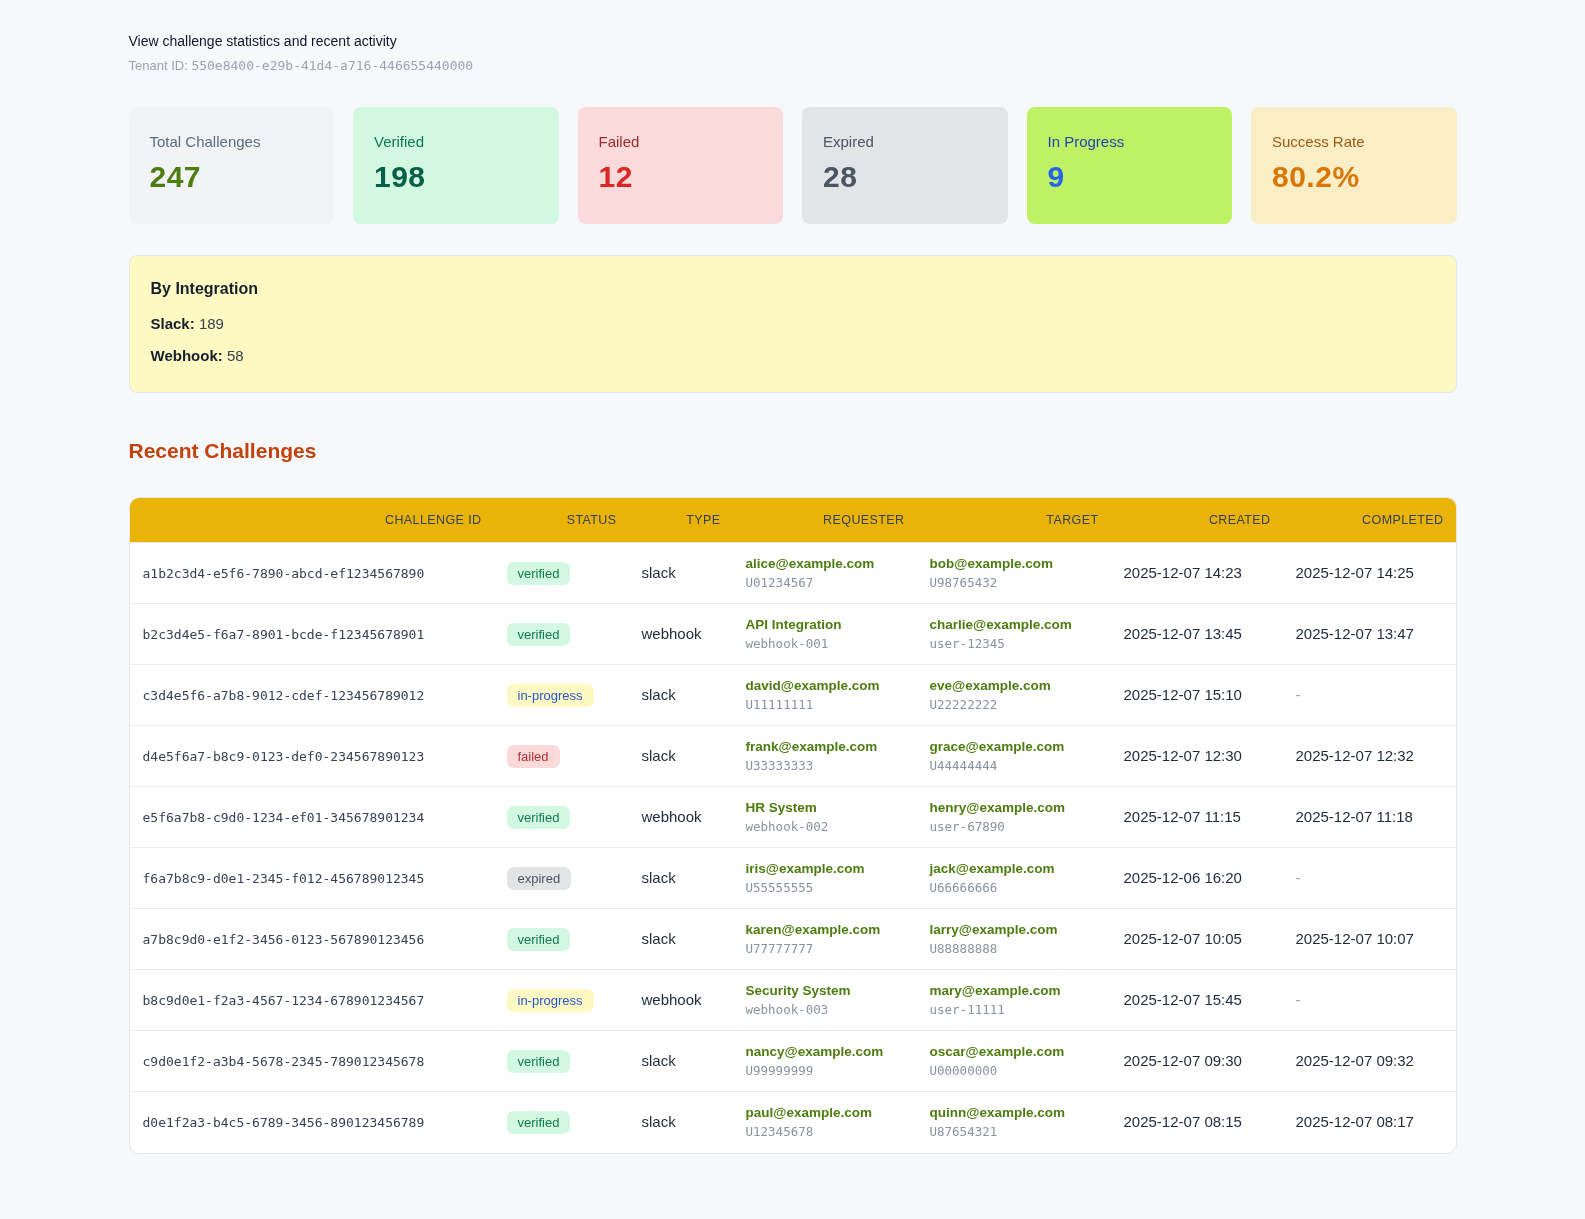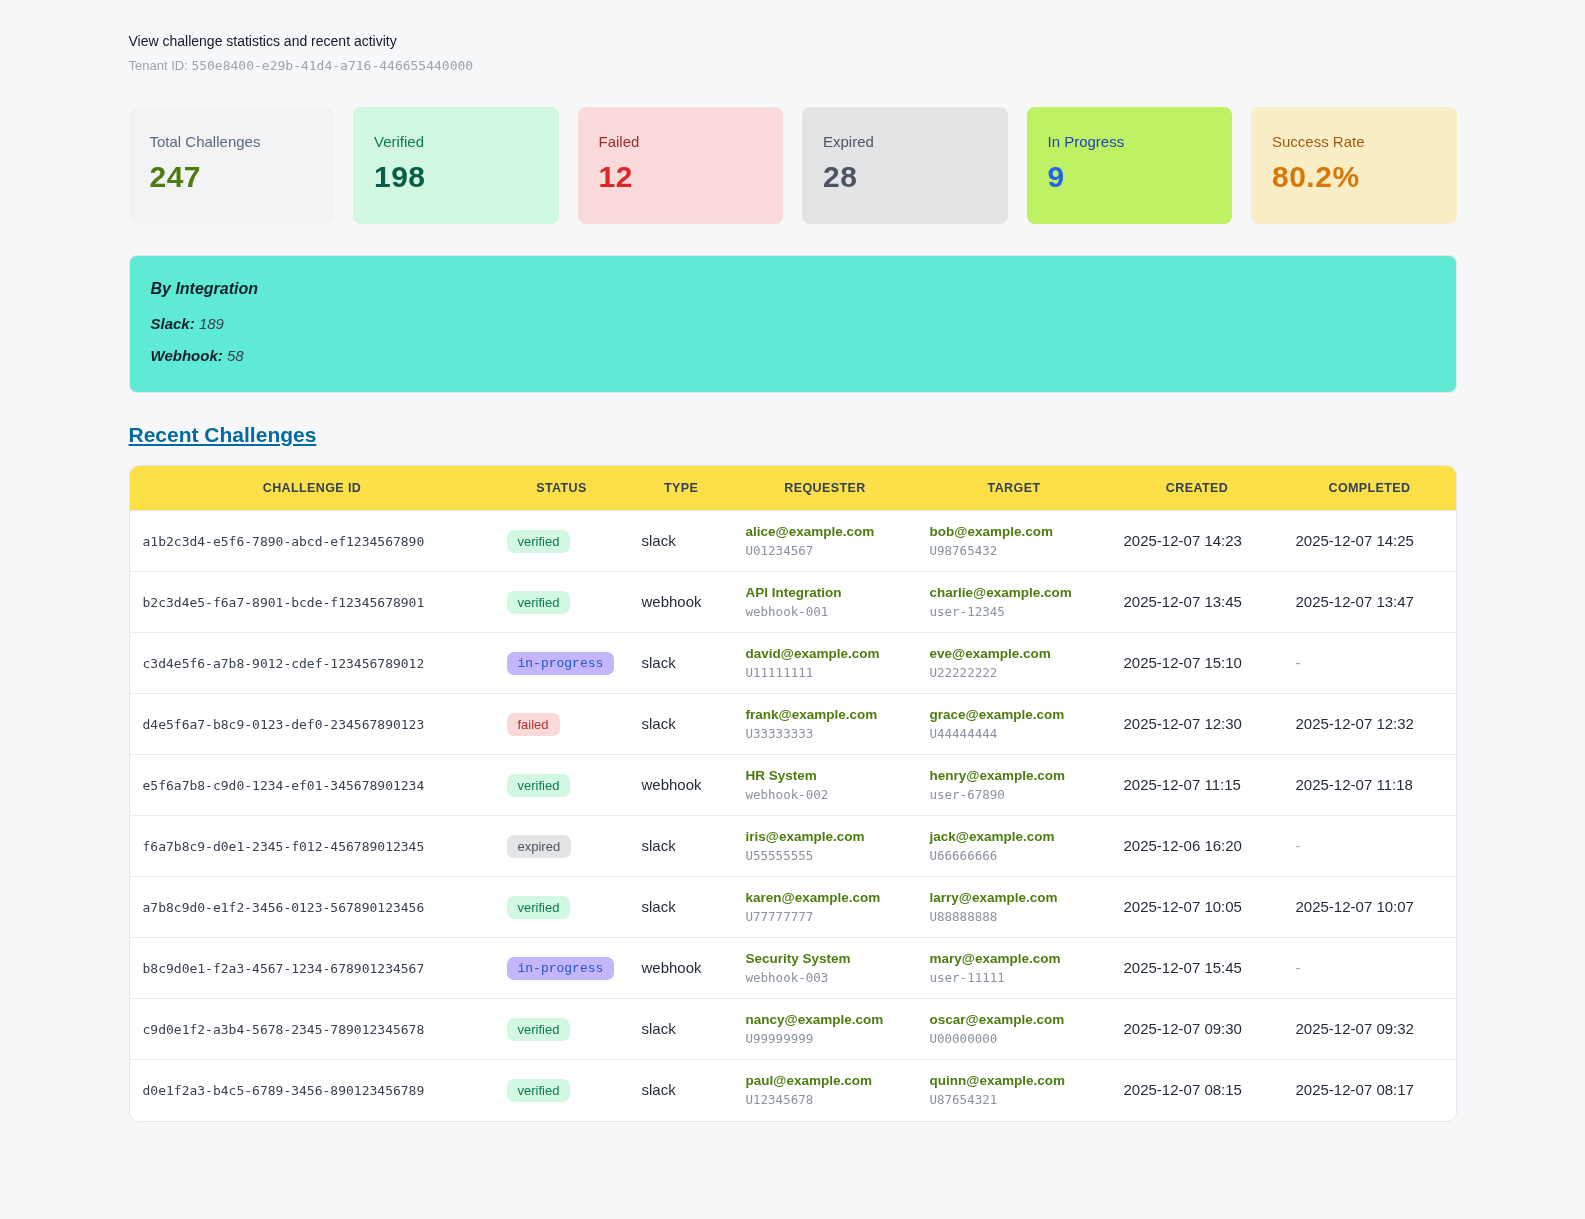--- a/index.html
+++ b/index.html
@@ -43,57 +43,55 @@
   }
   .stat-card {
     border-radius: 8px;
     padding: 26px 21px 24px 21px;
     height: 117px;
   }
   .stat-label { font-size: 15px; margin-bottom: 10px; }
   .stat-value { font-size: 30px; font-weight: bold; letter-spacing: 0.5px; }
   
   .integration-card {
-    background: #5eead4;
+    background: #fef9c3;
     border: 1px solid #e5e7eb;
     border-radius: 8px;
     padding: 24px 21px 28px 21px;
-    margin-bottom: 30px;
-    font-style: italic;
+    margin-bottom: 46px;
   }
   .integration-title { font-size: 16px; font-weight: bold; color: #16202c; margin-bottom: 17px; }
   .integration-item { font-size: 15px; color: #374151; margin-top: 15px; }
   .integration-item b { color: #16202c; }
   
   .section-title {
     font-size: 21px;
     font-weight: bold;
-    color: #0369a1;
-    margin-bottom: 18px;
-    text-decoration: underline;
+    color: #c2410c;
+    margin-bottom: 34px;
   }
   .table-wrap {
     background: #ffffff;
     border: 1px solid #e5e7eb;
     border-radius: 10px;
     overflow: hidden;
   }
   table { border-collapse: collapse; width: 100%; table-layout: fixed; }
   col.c-id { width: 364px; }
   col.c-status { width: 135px; }
   col.c-type { width: 104px; }
   col.c-req { width: 184px; }
   col.c-target { width: 194px; }
   col.c-created { width: 172px; }
   col.c-completed { width: 173px; }
   thead th {
-    background: #fde047;
-    text-align: center;
+    background: #eab308;
+    text-align: right;
     font-size: 12.5px;
-    font-weight: bold;
+    font-weight: normal;
     letter-spacing: 0.4px;
     text-transform: uppercase;
     color: #334155;
     padding: 15px 12px 15px 13px;
     border-bottom: 1px solid #e5e7eb;
   }
   tbody td {
     padding: 10px 12px 10px 13px;
     border-bottom: 1px solid #e9ebee;
     vertical-align: middle;
@@ -105,21 +103,21 @@
     font-size: 13px;
     color: #374151;
   }
   .badge {
     display: inline-block;
     font-size: 13px;
     padding: 4px 11px;
     border-radius: 7px;
   }
   .badge-verified   { background: #d2f8e2; color: #0e7a4f; }
-  .badge-inprogress { background: #c4b5fd; color: #2456cd; font-family: Liberation Mono, monospace; }
+  .badge-inprogress { background: #fef9c3; color: #2456cd; }
   .badge-failed     { background: #f9d9d9; color: #b53232; }
   .badge-expired    { background: #e3e4e6; color: #4d5560; }
   .cell-type { font-size: 15px; color: #1f2937; }
   .person-name { font-size: 13.5px; font-weight: bold; color: #4d7c0f; margin-bottom: 4px; }
   .person-id {
     font-family: "DejaVu Sans Mono", monospace;
     font-size: 12.5px;
     color: #8a929e;
   }
   .cell-date { font-size: 15px; color: #1f2937; }

